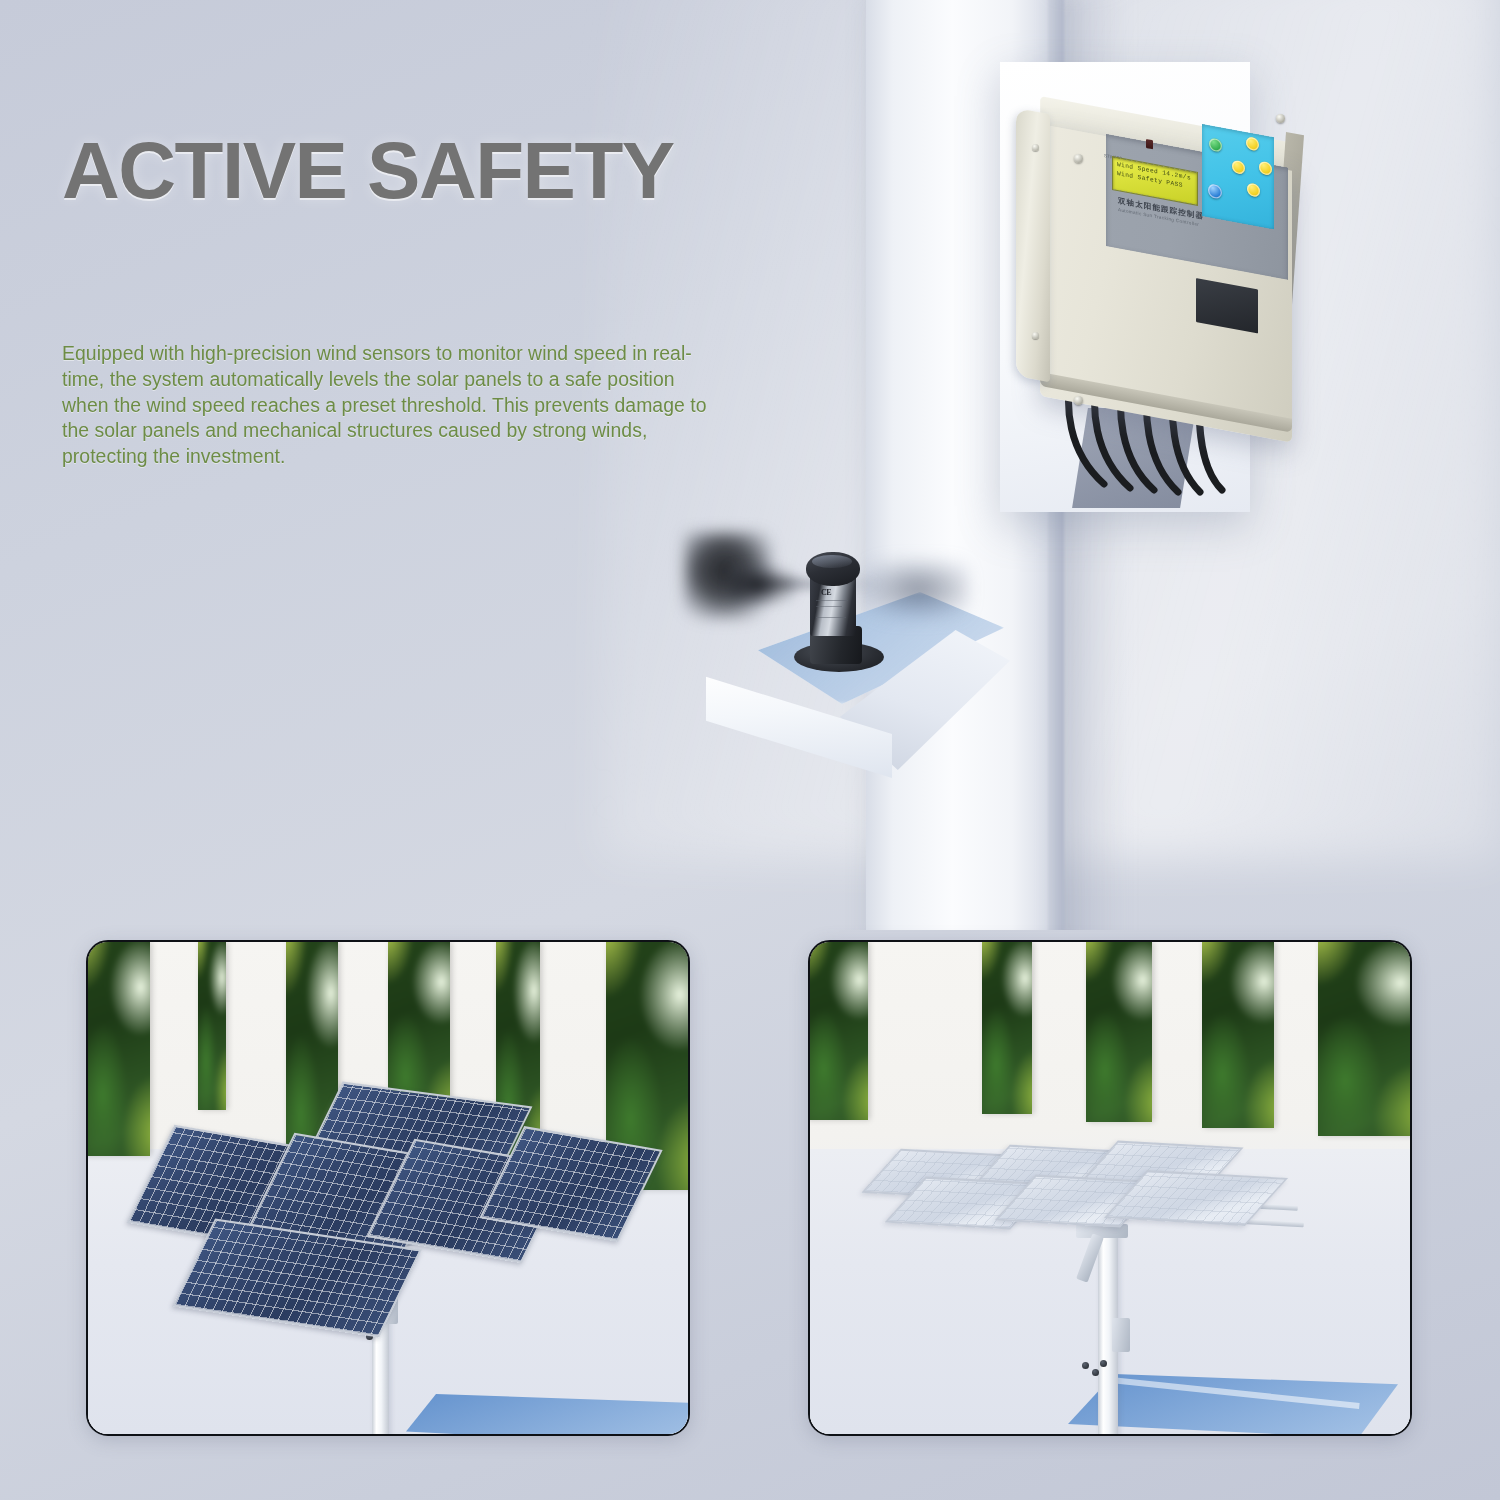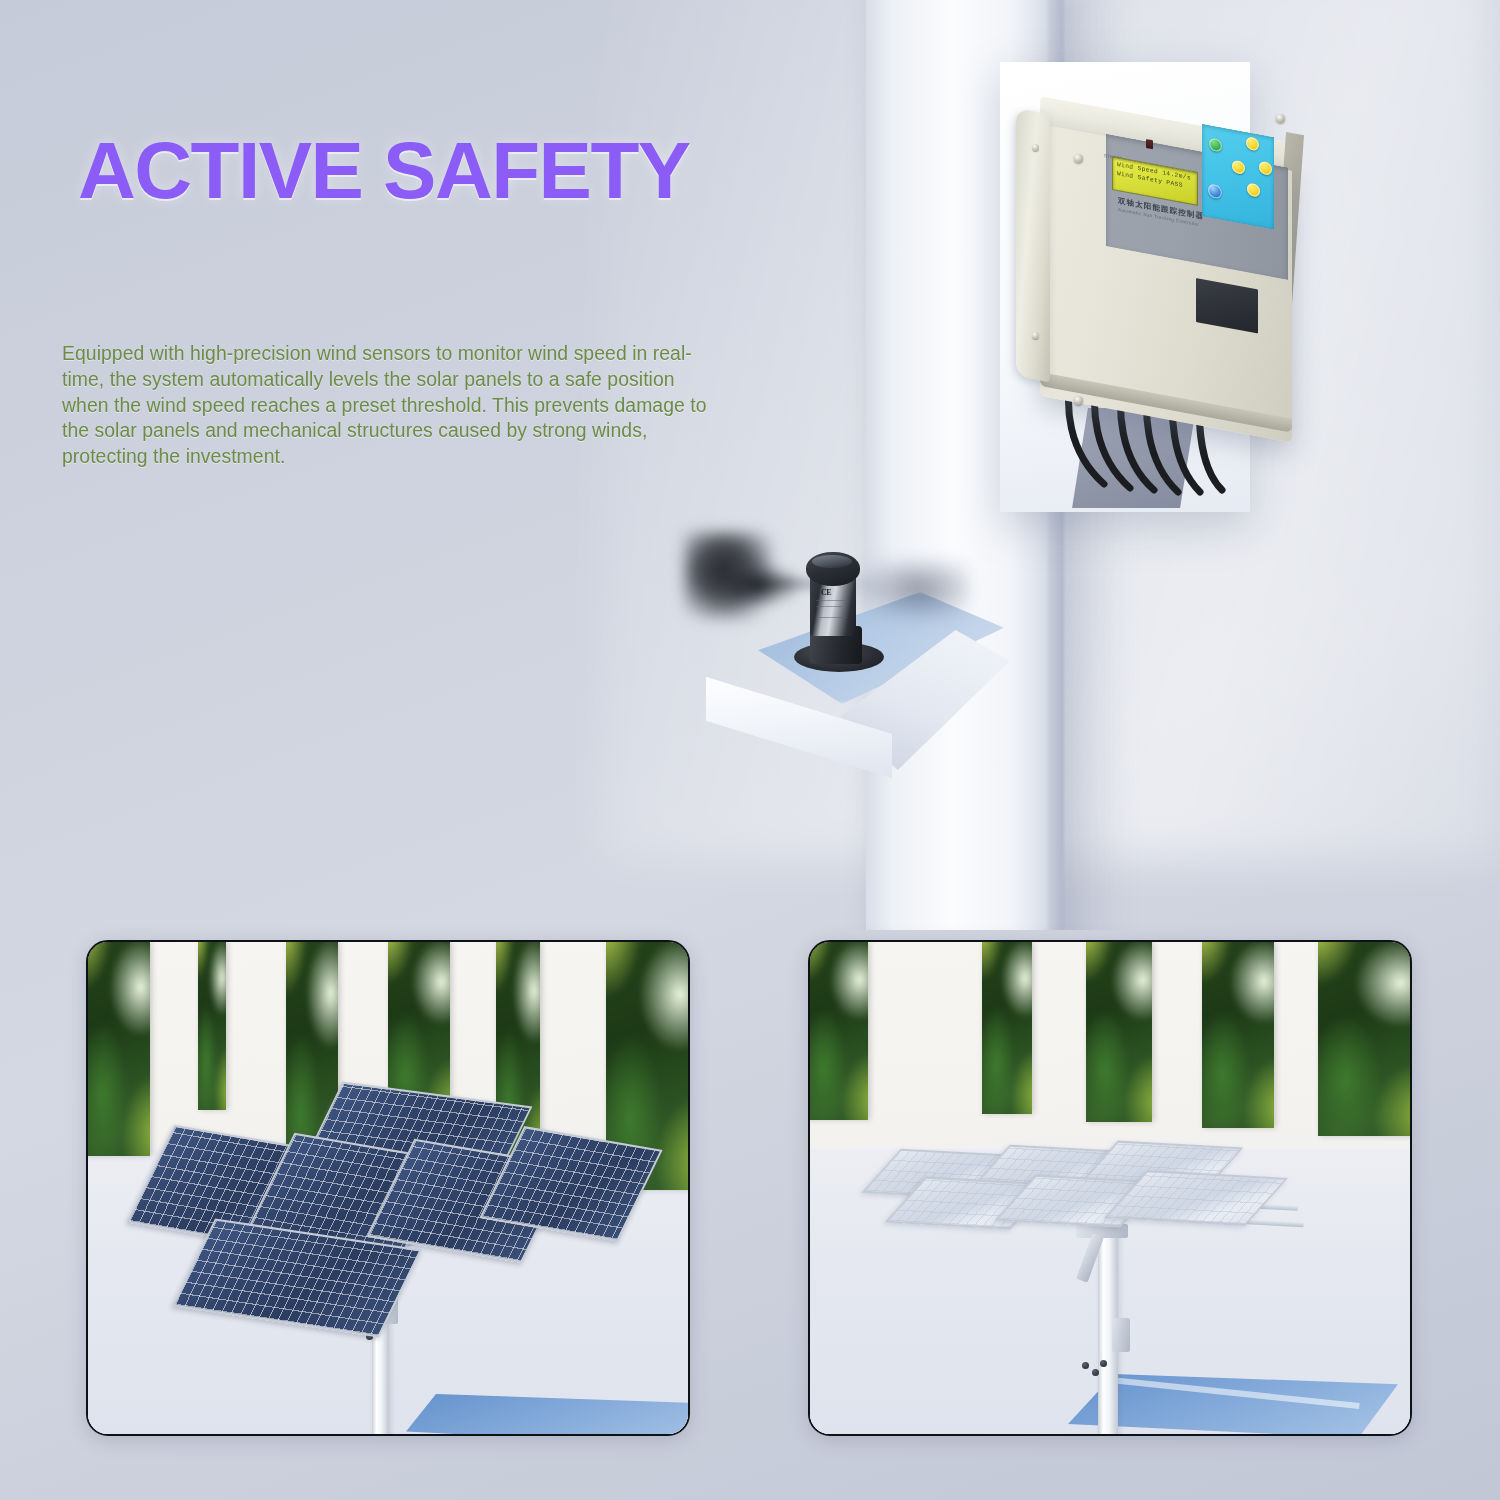--- a/index.html
+++ b/index.html
@@ -236,23 +236,23 @@
     filter:blur(8px);
   }
   .arm-blur {
     position:absolute; left:60px; top:58px; width:130px; height:12px;
     background:linear-gradient(90deg,rgba(40,44,52,.5),rgba(90,98,114,.25) 55%,transparent);
     filter:blur(4px); border-radius:6px;
   }
 
   
   #headline {
-    position:absolute; left:78px; top:132px; width:740px;
+    position:absolute; left:62px; top:132px; width:740px;
     font-size:80px; line-height:0.98; font-weight:bold;
-    color:#8b5cf6; letter-spacing:-1.5px;
+    color:#737373; letter-spacing:-1.5px;
     text-shadow:0 2px 0 rgba(255,255,255,.55), 0 0 14px rgba(255,255,255,.35);
   }
   #headline .l2 { display:block; }
   #body-copy {
     position:absolute; left:62px; top:341px; width:645px;
     font-size:19.4px; line-height:25.8px;
     color:#6d8c46; letter-spacing:.05px;
     text-shadow:0 1px 0 rgba(255,255,255,.45);
   }
 

